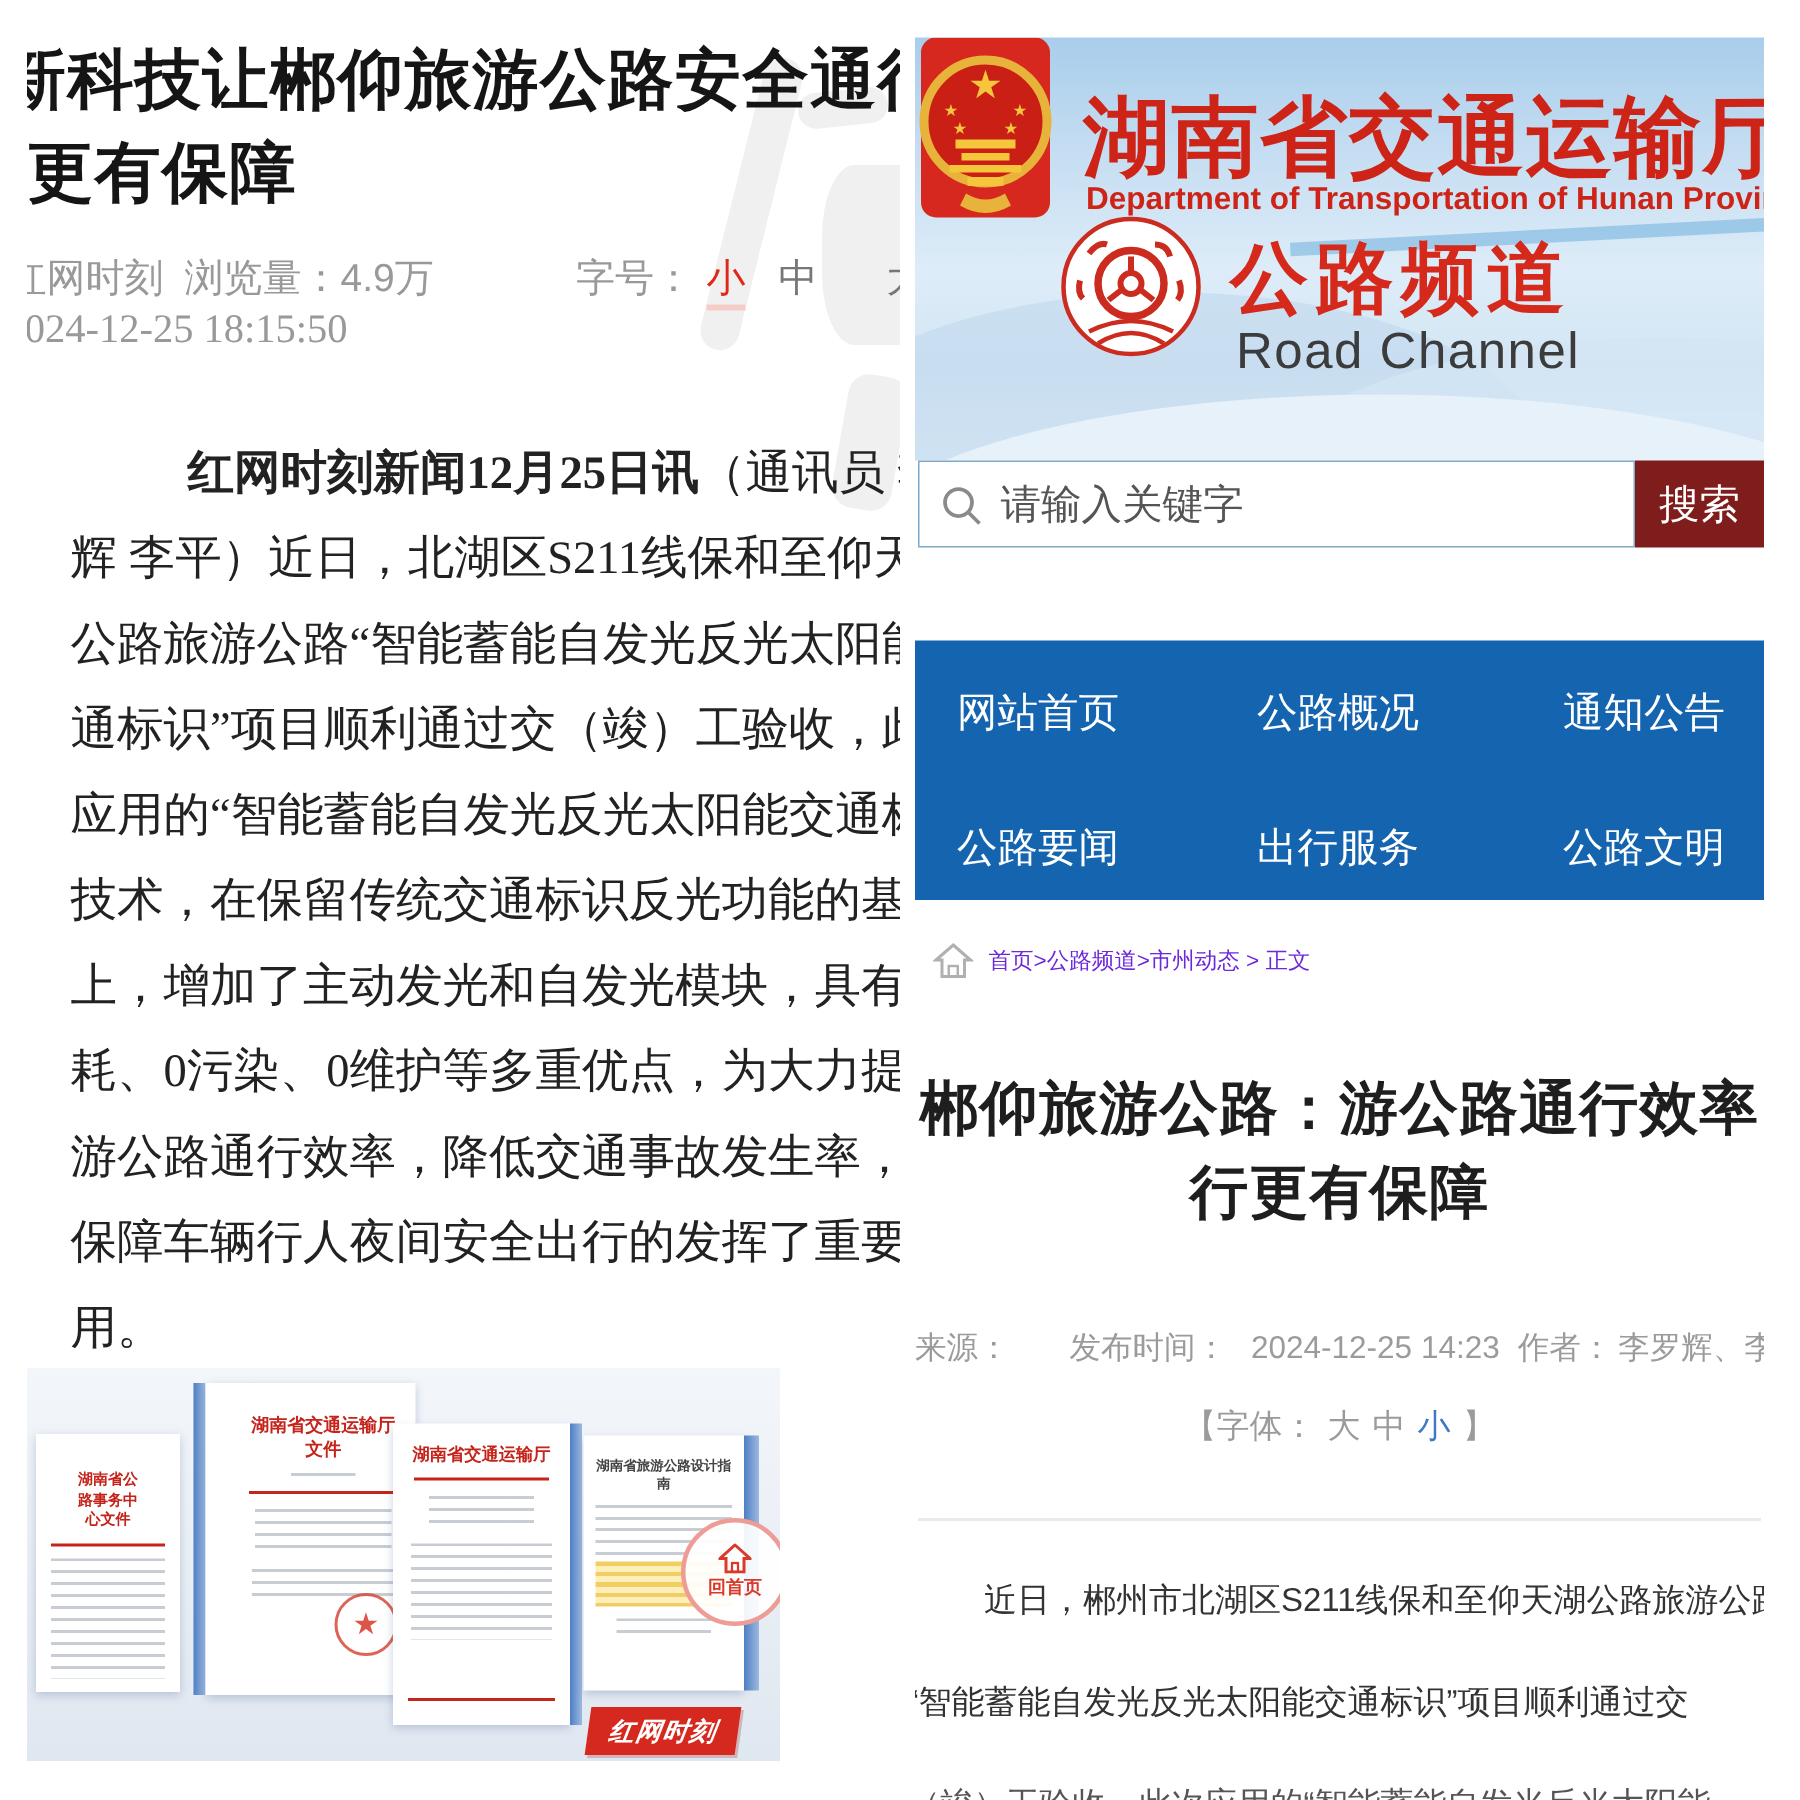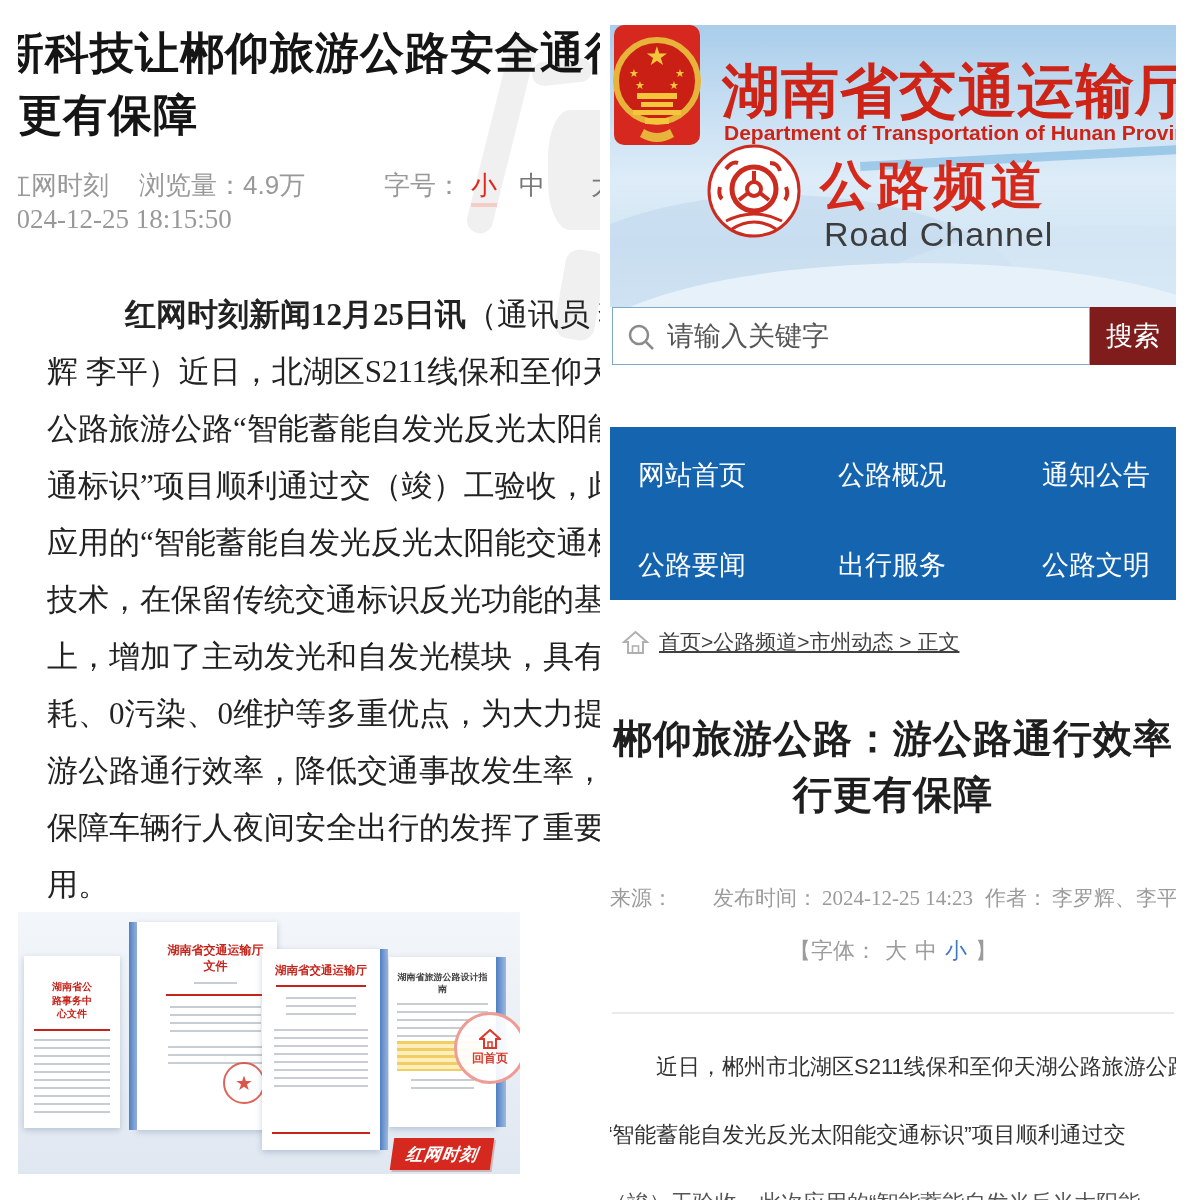--- a/index.html
+++ b/index.html
@@ -6,21 +6,21 @@
   body{width:1200px;height:1200px;position:relative;overflow:hidden;
        font-family:"Liberation Sans","DejaVu Sans",sans-serif;}
   
   #left{position:absolute;left:0;top:0;width:600px;height:1200px;background:#fff;overflow:hidden;}
   .wm{position:absolute;background:#f0f0f0;border-radius:14px;}
   #left-inner{position:absolute;left:18px;top:0;width:582px;height:1200px;overflow:hidden;}
   .l-title{position:absolute;white-space:nowrap;font-size:44px;font-weight:800;color:#151515;letter-spacing:1px;}
   .l-title1{left:-18px;top:24px;}
   .l-title2{left:0;top:86px;}
   .l-meta{position:absolute;left:-13px;top:168px;white-space:nowrap;font-size:26px;color:#999;}
-  .l-meta .views{margin-left:30px;text-align:right;}
+  .l-meta .views{margin-left:14px;text-align:right;}
   .l-fontsize{position:absolute;left:366px;top:168px;white-space:nowrap;font-size:26px;color:#999;}
   .fs-small{color:#e0281a;margin-left:9px;border-bottom:4px solid #f6cdc6;padding-bottom:3px;}
   .fs-mid{color:#777;margin-left:22px;}
   .fs-big{color:#777;margin-left:46px;}
   .l-date{position:absolute;left:-15px;top:204px;white-space:nowrap;
           font-family:"Liberation Serif","DejaVu Serif",serif;font-size:27px;color:#999;}
   .l-body{position:absolute;left:-18px;top:286px;padding-left:47px;}
   .bl{white-space:nowrap;height:57px;line-height:57px;font-size:31px;color:#222;
       font-family:"Liberation Serif","DejaVu Serif",serif;}
   .bl0{padding-left:78px;}
@@ -62,27 +62,27 @@
   #sbox input{position:absolute;left:0;top:0;width:100%;height:100%;border:0;outline:none;
      padding:0 0 0 54px;font-size:27px;color:#333;background:transparent;box-sizing:border-box;
      font-family:"Liberation Sans","DejaVu Sans",sans-serif;}
   #sbox input::placeholder{color:#555;opacity:1;}
   #sbox svg{position:absolute;left:14px;top:15px;}
   #sbtn{width:86px;background:#7f1d1d;color:#fff;font-size:27px;display:flex;align-items:center;
      justify-content:center;cursor:pointer;}
   #nav{position:absolute;left:0;top:427px;width:566px;height:173px;background:#1564b0;}
   .nav-item{position:absolute;color:#fff;font-size:27px;white-space:nowrap;cursor:pointer;}
   #breadcrumb{position:absolute;left:12px;top:628px;display:flex;align-items:center;gap:10px;cursor:pointer;}
-  #breadcrumb span{font-size:21px;color:#404040;white-space:nowrap;text-decoration:underline;}
+  #breadcrumb span{font-size:15px;color:#6d28d9;white-space:nowrap;}
   .r-title{position:absolute;width:566px;text-align:center;white-space:nowrap;font-size:39px;
      font-weight:700;color:#1e1e1e;letter-spacing:1px;}
   .r-title1{top:712px;} .r-title2{top:768px;}
   #rmeta{position:absolute;top:884px;width:566px;text-align:center;white-space:nowrap;
      font-size:21px;color:#9b9b9b;}
-  #rmeta .m2{margin-left:40px;} #rmeta .m3{margin-left:4px;font-family:Liberation Serif, serif;} #rmeta .m4{margin-left:12px;} #rmeta .m5{margin-left:4px;}
+  #rmeta .m2{margin-left:40px;} #rmeta .m3{margin-left:16px;} #rmeta .m4{margin-left:12px;} #rmeta .m5{margin-left:4px;}
   #rfont{position:absolute;top:936px;width:566px;text-align:center;white-space:nowrap;
      font-size:22px;color:#9b9b9b;}
   #rfont span{margin-left:8px;} #rfont .p{margin-left:0;}
   #rfont .blue{color:#3e79c8;cursor:pointer;}
   #rdivider{position:absolute;left:2px;right:2px;top:1012px;height:2px;background:#eaeaea;}
   .r-body{position:absolute;white-space:nowrap;font-size:22px;color:#333;line-height:30px;}
   .rp1{left:0;top:1052px;padding-left:46px;}
   .rp2{left:-5px;top:1120px;}
   .rp3{left:-5px;top:1188px;color:#555;}
 </style>

